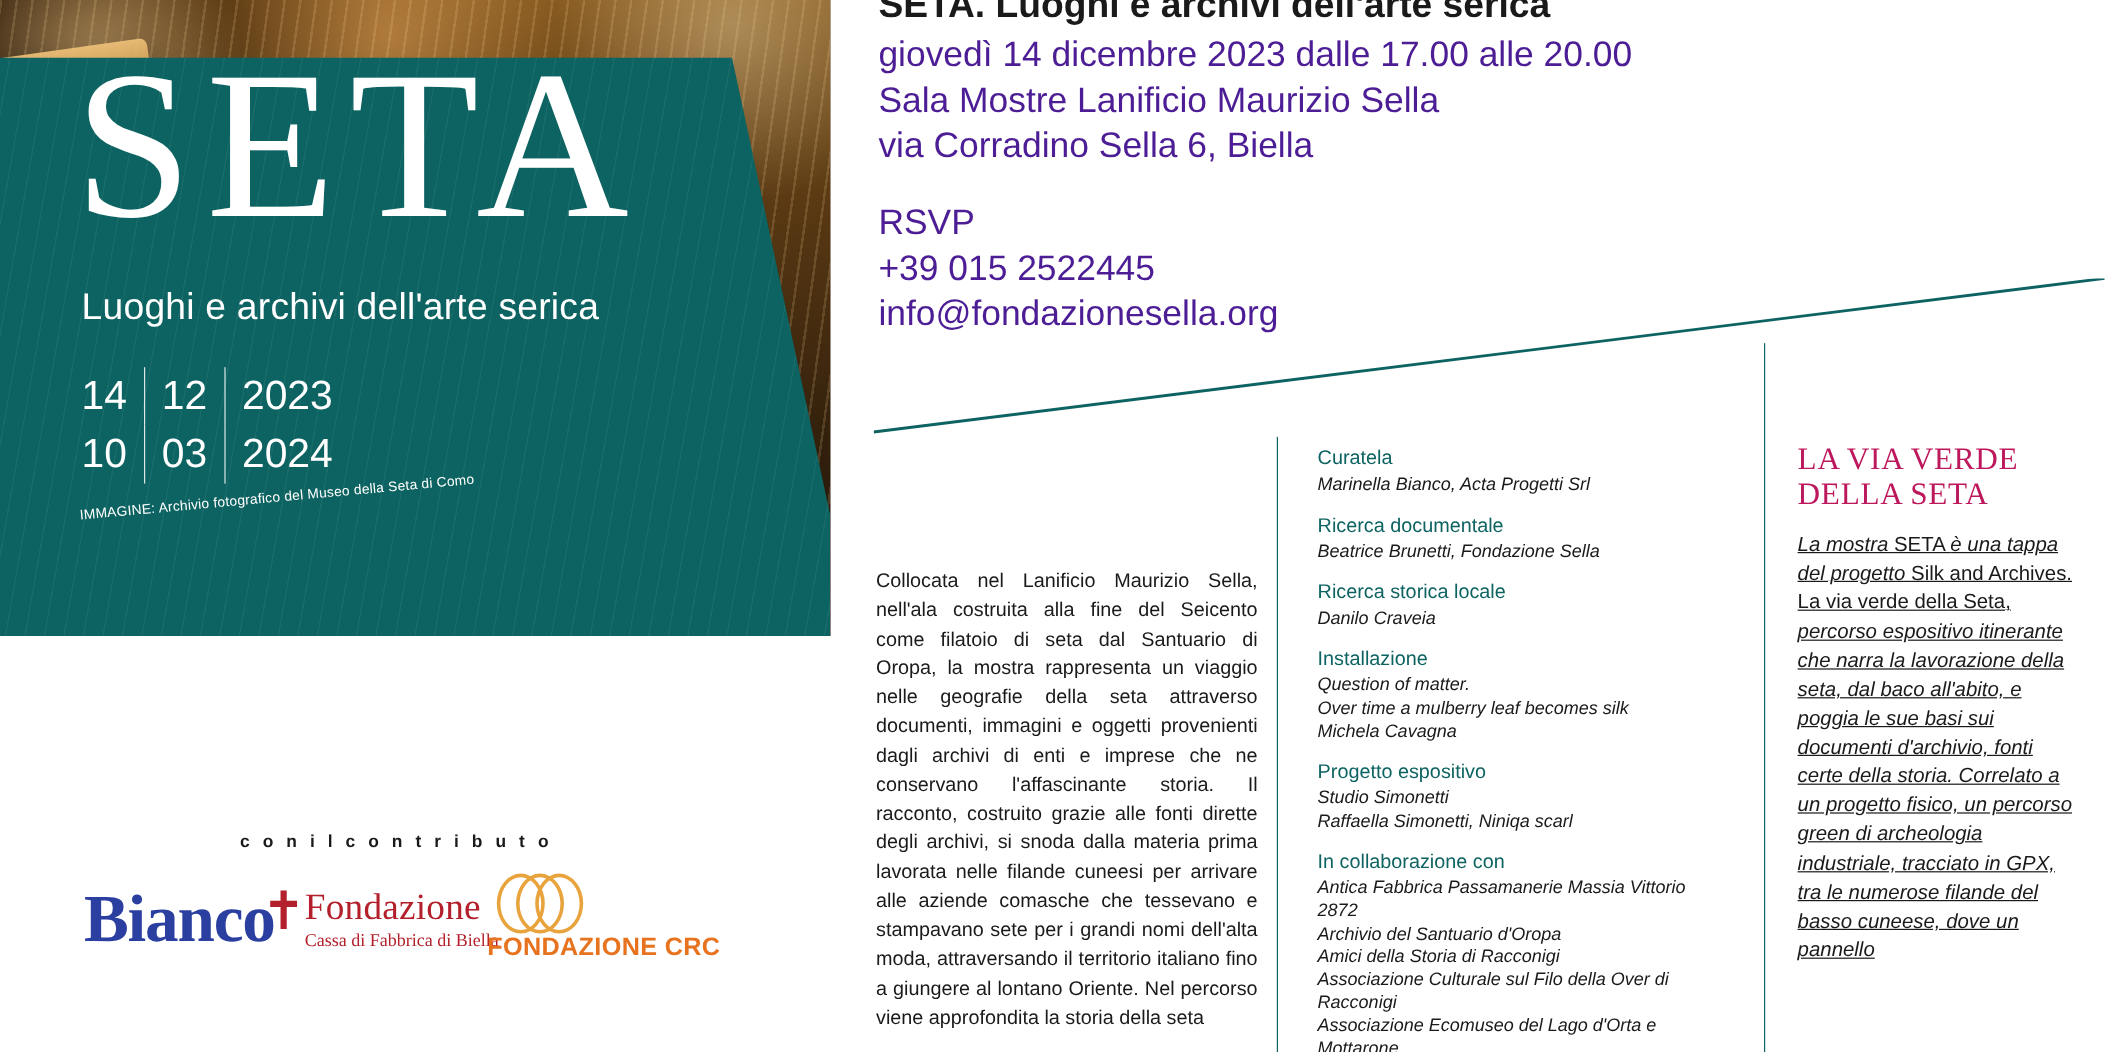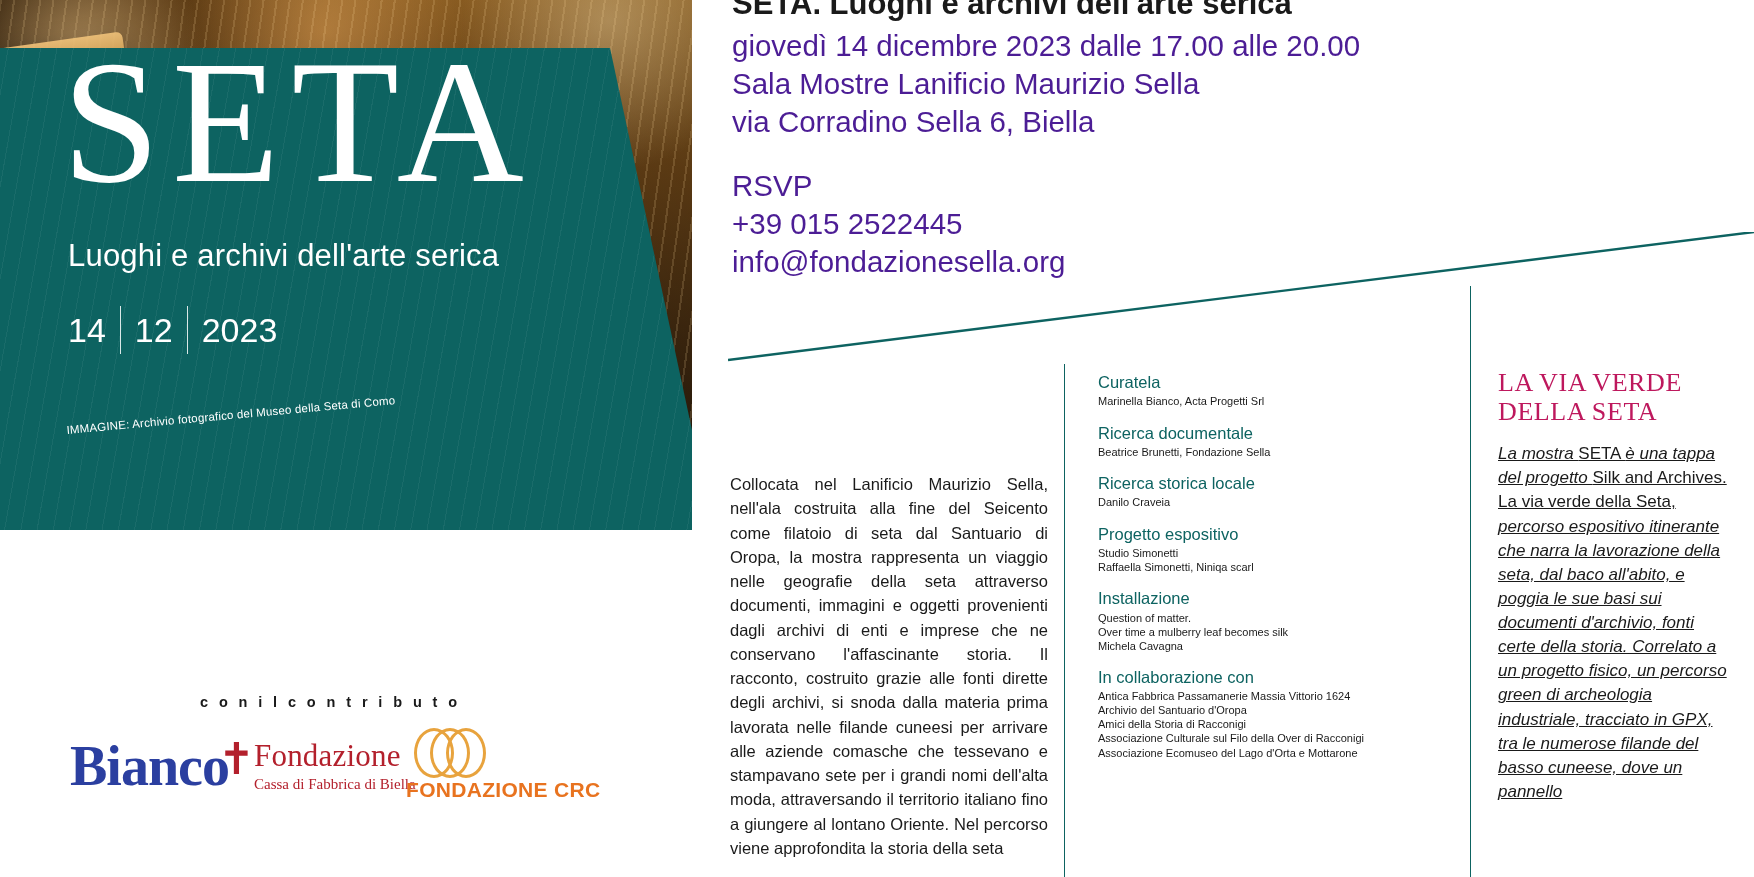--- a/index.html
+++ b/index.html
@@ -267,21 +267,22 @@
   .vrule-a { left: 1064px; top: 364px; height: 513px; }
   .vrule-b { left: 1470px; top: 286px; height: 591px; }
 
   .cred-head {
     color: #0d6361;
     font-size: 16.5px;
     margin: 0 0 1px 0;
     line-height: 1.3;
   }
   .cred-item {
-    font-size: 11px;
+    font-style: italic;
+    font-size: 15px;
     line-height: 1.28;
     margin: 0;
   }
   .cred-block { margin-bottom: 14px; }
   .cred-block:last-child { margin-bottom: 0; }
 
   .via-title {
     font-family: "Liberation Serif", serif;
     color: #be185d;
     font-size: 26px;
@@ -310,20 +311,25 @@
   <div class="seta-title">SETA</div>
   <div class="seta-sub">Luoghi e archivi dell'arte serica</div>
 
   <div class="dates">
     <table>
       <tbody>
           <tr>
         <td>14</td>
         <td class="sep">12</td>
         <td class="sep">2023</td>
+      </tr>
+      <tr>
+        <td>10</td>
+        <td class="sep">03</td>
+        <td class="sep">2024</td>
       </tr>
     </tbody>
       </table>
   </div>
 
   <div class="img-credit">IMMAGINE: Archivio fotografico del Museo della Seta di Como</div>
 </div>
 
 <div class="contrib-label">c o n   i l   c o n t r i b u t o</div>
 
@@ -373,33 +379,33 @@
   </div>
   <div class="cred-block">
     <p class="cred-head">Ricerca documentale</p>
     <p class="cred-item">Beatrice Brunetti, Fondazione Sella</p>
   </div>
   <div class="cred-block">
     <p class="cred-head">Ricerca storica locale</p>
     <p class="cred-item">Danilo Craveia</p>
   </div>
   <div class="cred-block">
-    <p class="cred-head">Progetto espositivo</p>
-    <p class="cred-item">Studio Simonetti</p>
-    <p class="cred-item">Raffaella Simonetti, Niniqa scarl</p>
-  </div>
-  <div class="cred-block">
     <p class="cred-head">Installazione</p>
     <p class="cred-item">Question of matter.</p>
     <p class="cred-item">Over time a mulberry leaf becomes silk</p>
     <p class="cred-item">Michela Cavagna</p>
   </div>
   <div class="cred-block">
+    <p class="cred-head">Progetto espositivo</p>
+    <p class="cred-item">Studio Simonetti</p>
+    <p class="cred-item">Raffaella Simonetti, Niniqa scarl</p>
+  </div>
+  <div class="cred-block">
     <p class="cred-head">In collaborazione con</p>
-    <p class="cred-item">Antica Fabbrica Passamanerie Massia Vittorio 1624</p>
+    <p class="cred-item">Antica Fabbrica Passamanerie Massia Vittorio 2872</p>
     <p class="cred-item">Archivio del Santuario d'Oropa</p>
     <p class="cred-item">Amici della Storia di Racconigi</p>
     <p class="cred-item">Associazione Culturale sul Filo della Over di Racconigi</p>
     <p class="cred-item">Associazione Ecomuseo del Lago d'Orta e Mottarone</p>
 
   </div>
 </div>
 
 <div class="col col-3">
   <div class="via-title">

